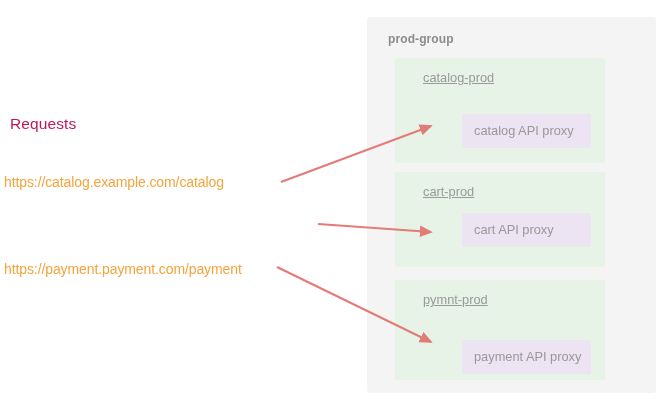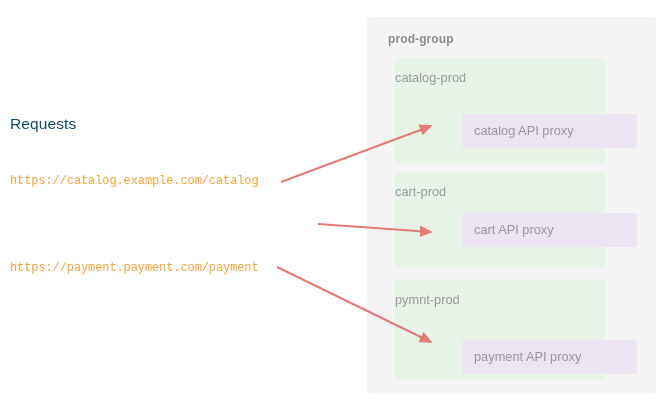--- a/index.html
+++ b/index.html
@@ -22,29 +22,29 @@
     width: 668px;
     height: 405px;
   }
 
   
   .requests-title {
     position: absolute;
     left: 10px;
     top: 115px;
     font-size: 15.5px;
-    color: #0c4a6e;
+    color: #be185d;
     letter-spacing: .1px;
     white-space: nowrap;
   }
   .url {
     position: absolute;
-    left: 10px;
-    font-family: Liberation Mono, monospace;
-    font-size: 12px;
+    left: 4px;
+    font-family: Liberation Sans, sans-serif;
+    font-size: 14px;
     color: #f5a33c;
     white-space: nowrap;
     letter-spacing: -.1px;
   }
   .url-0 { top: 174px; }
   .url-1 { top: 221px; }
   .url-2 { top: 261px; }
 
   
   .group-panel {
@@ -73,35 +73,35 @@
     width: 210px;
     background: #e6f3e6;
     border-radius: 2px;
   }
   .env-0 { top: 41px;  height: 105px; }
   .env-1 { top: 155px; height: 95px;  }
   .env-2 { top: 263px; height: 100px; }
 
   .env-title {
     position: absolute;
-    left: 0;
+    left: 28px;
     top: 12px;
     font-size: 12.8px;
     color: #9a9a9a;
     white-space: nowrap;
+    text-decoration: underline;
   }
 
   .proxy-box {
     position: absolute;
     left: 67px;
     width: 129px;
     height: 34px;
     background: #ece3f3;
     border-radius: 2px;
-    padding-left: 46px;
   }
   .proxy-0 { top: 56px; }
   .proxy-1 { top: 41px; }
   .proxy-2 { top: 60px; }
 
   .proxy-label {
     position: absolute;
     left: 12px;
     top: 0;
     height: 34px;

